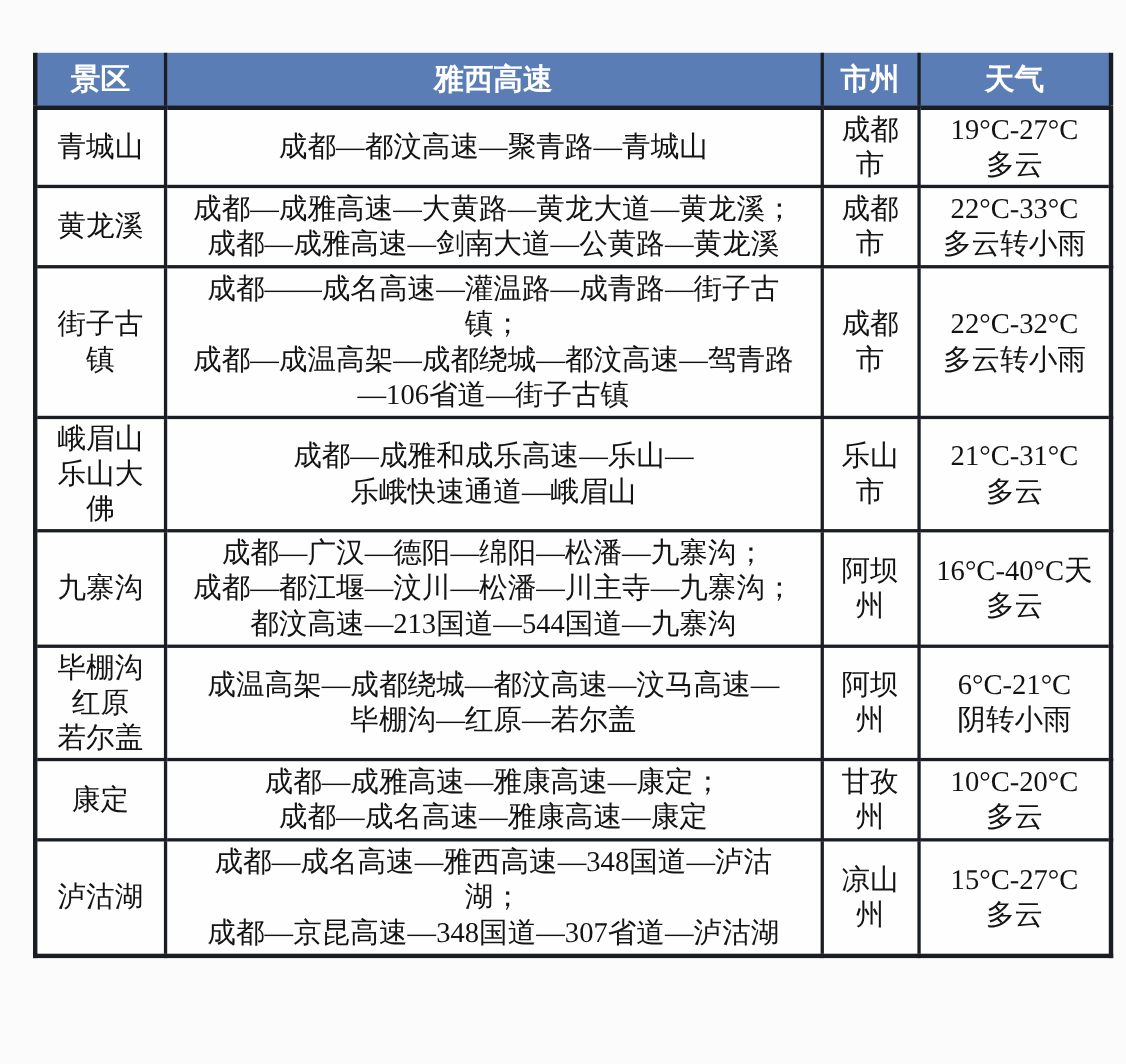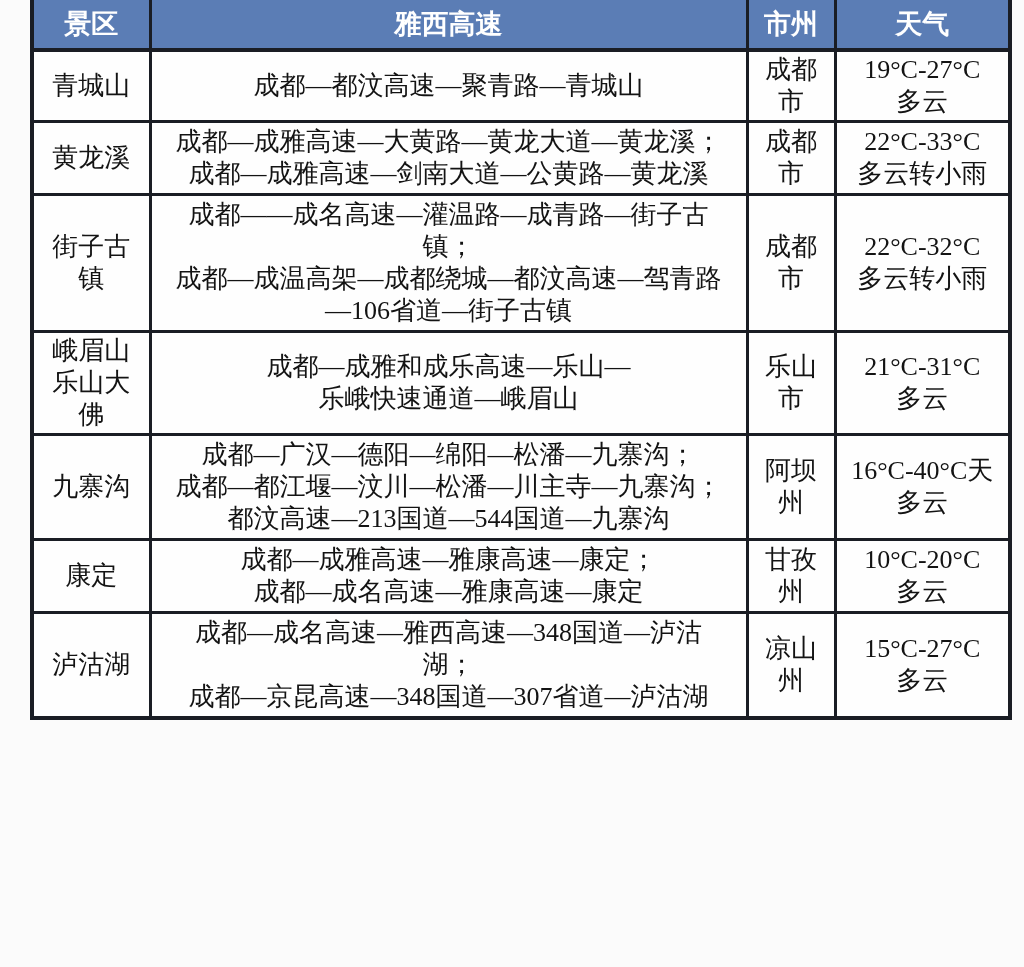--- a/index.html
+++ b/index.html
@@ -20,21 +20,21 @@
   .page{
     width:1024px;height:967px;
     padding:0 16px 6px 30px;
   }
   table.routes{
     border-collapse:collapse;
     table-layout:fixed;
     width:978px;
     color:var(--text);
   }
-  table.routes{border:4px solid var(--border);border-top:none;}
+  table.routes{border:4px solid var(--border);border-top:none;margin-top:48px;}
   col.c-scenic{width:118px;}
   col.c-route{width:597px;}
   col.c-city{width:88px;}
   col.c-weather{width:175px;}
   th,td{
     border:3px solid var(--border);
     text-align:center;
     vertical-align:middle;
     white-space:pre-line;
     padding:2px 4px;
@@ -120,20 +120,31 @@
         <td class="scenic-cell">九寨沟</td>
         <td class="route-cell">成都—广汉—德阳—绵阳—松潘—九寨沟；
 成都—都江堰—汶川—松潘—川主寺—九寨沟；
 都汶高速—213国道—544国道—九寨沟</td>
         <td class="city-cell">阿坝
 州</td>
         <td class="weather-cell">16°C-40°C天
 多云</td>
       </tr>
       <tr>
+        <td class="scenic-cell">毕棚沟
+红原
+若尔盖</td>
+        <td class="route-cell">成温高架—成都绕城—都汶高速—汶马高速—
+毕棚沟—红原—若尔盖</td>
+        <td class="city-cell">阿坝
+州</td>
+        <td class="weather-cell">6°C-21°C
+阴转小雨</td>
+      </tr>
+      <tr>
         <td class="scenic-cell">康定</td>
         <td class="route-cell">成都—成雅高速—雅康高速—康定；
 成都—成名高速—雅康高速—康定</td>
         <td class="city-cell">甘孜
 州</td>
         <td class="weather-cell">10°C-20°C
 多云</td>
       </tr>
       <tr>
         <td class="scenic-cell">泸沽湖</td>

